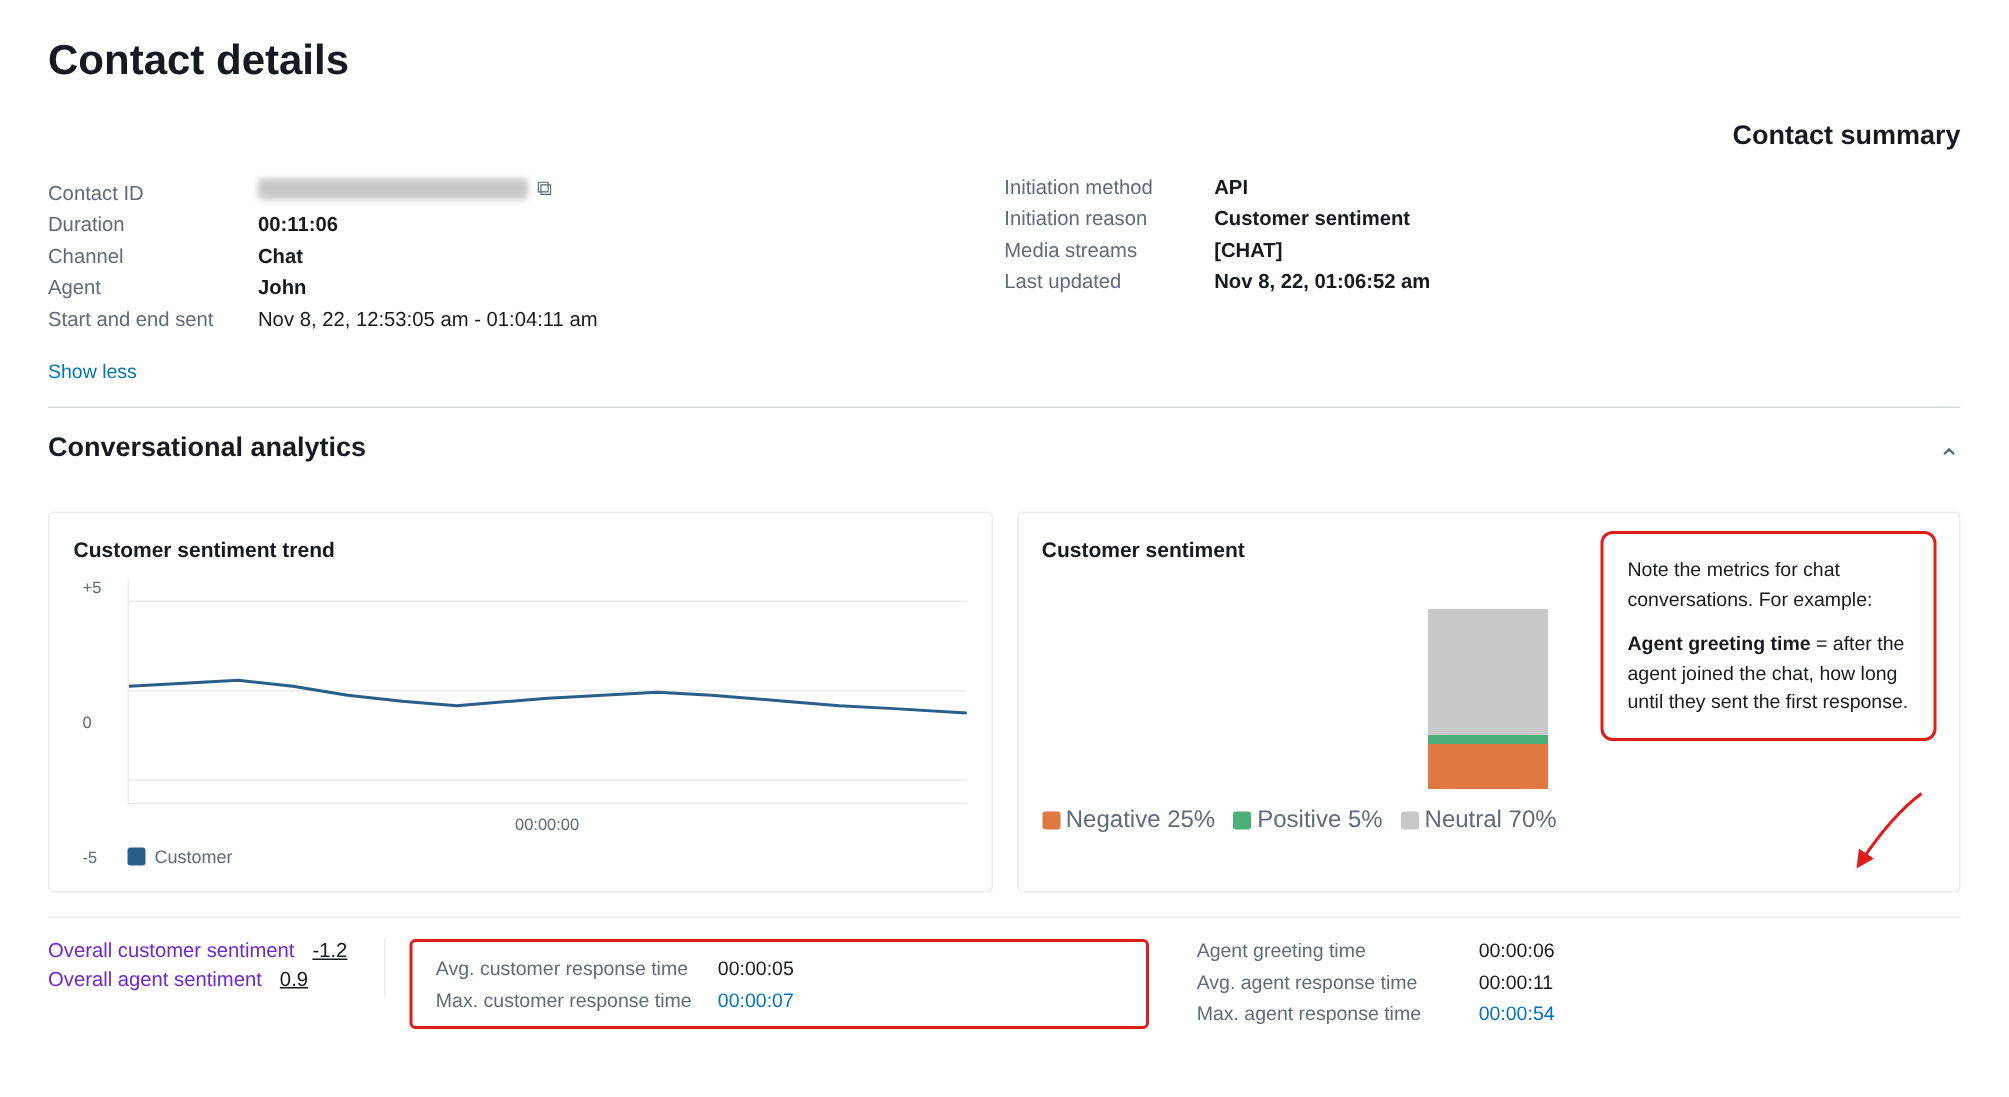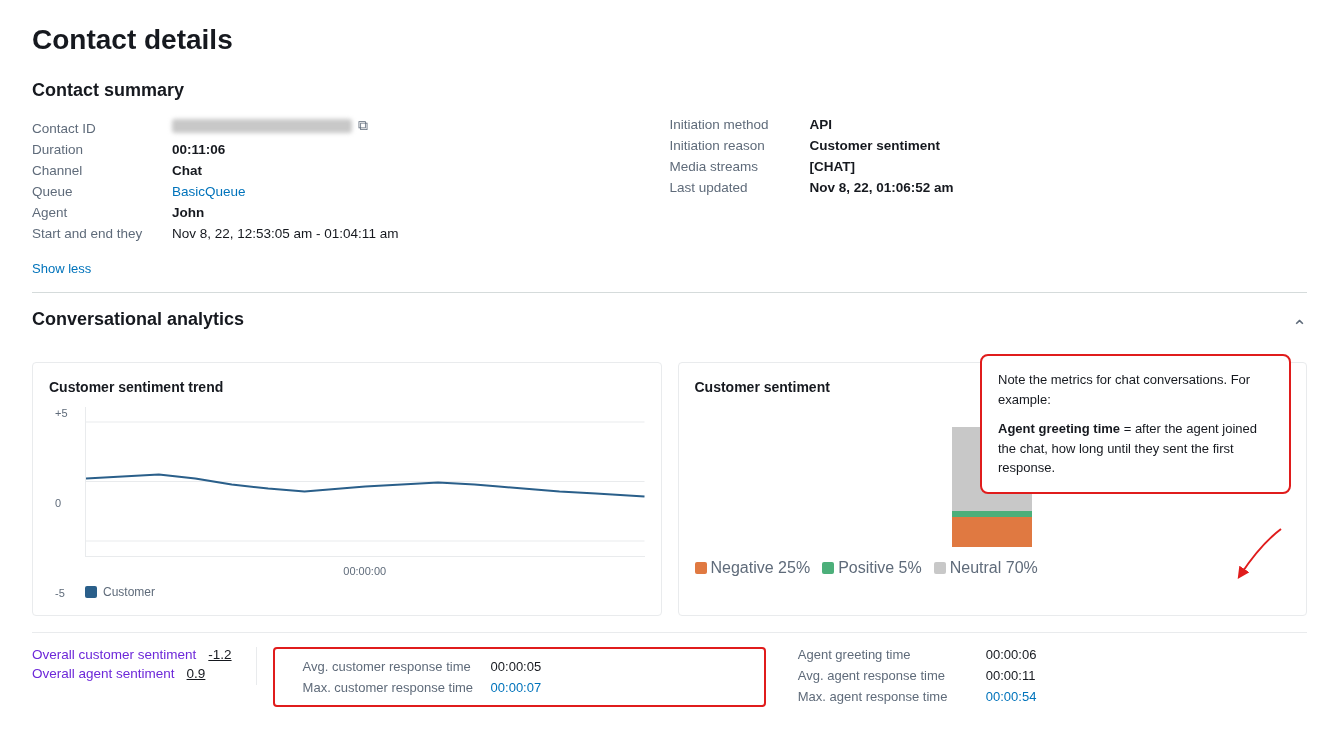--- a/index.html
+++ b/index.html
@@ -17,20 +17,21 @@
       margin-bottom: 24px;
     }
     .section {
       margin-bottom: 8px;
     }
     .section-title {
       font-size: 18px;
       font-weight: 600;
       color: #16191f;
       margin-bottom: 16px;
+      text-align: right;
     }
     .contact-summary-grid {
       display: grid;
       grid-template-columns: 1fr 1fr;
       gap: 4px 0;
       margin-bottom: 16px;
     }
     .left-col, .right-col {
       display: flex;
       flex-direction: column;
@@ -227,21 +228,21 @@
       display: flex;
       gap: 12px;
       margin-bottom: 4px;
       font-size: 13.5px;
     }
     .overall-label { color: #6d28d9; }
     .overall-value { color: #16191f; font-weight: 500; text-decoration: underline; }
     .response-times-box {
       border: 2px solid #e01c1c;
       border-radius: 4px;
-      padding: 10px 28px;
+      padding: 10px 16px;
       margin: 0 16px;
       display: flex;
       flex-direction: column;
       gap: 6px;
     }
     .metric-row {
       display: flex;
       align-items: baseline;
       gap: 8px;
       font-size: 13px;
@@ -256,21 +257,21 @@
       gap: 6px;
     }
     
     .annotation-wrapper {
       position: relative;
     }
     .callout-box {
       position: absolute;
       right: 16px;
       top: 330px;
-      width: 311px;
+      width: 224px;
       background: #fff;
       border: 2px solid #e01c1c;
       border-radius: 8px;
       padding: 14px 16px;
       font-size: 13px;
       color: #16191f;
       line-height: 1.5;
       z-index: 10;
     }
     .callout-box p:first-child {
@@ -314,32 +315,28 @@
         <div class="field-row">
           <span class="field-label">Duration</span>
           <span class="field-value bold">00:11:06</span>
         </div>
 
         <div class="field-row">
           <span class="field-label">Channel</span>
           <span class="field-value bold">Chat</span>
         </div>
 
-        <div class="field-row">
-          <span class="field-label">Queue</span>
-          <a class="field-value link">BasicQueue</a>
-        </div>
 
         <div class="field-row">
           <span class="field-label">Agent</span>
           <span class="field-value bold">John</span>
         </div>
 
         <div class="field-row">
-          <span class="field-label">Start and end they</span>
+          <span class="field-label">Start and end sent</span>
           <span class="field-value">Nov 8, 22, 12:53:05 am - 01:04:11 am</span>
         </div>
       </div>
 
       <div class="right-col">
 
         <div class="field-row">
           <span class="field-label">Initiation method</span>
           <span class="field-value bold">API</span>
         </div>

